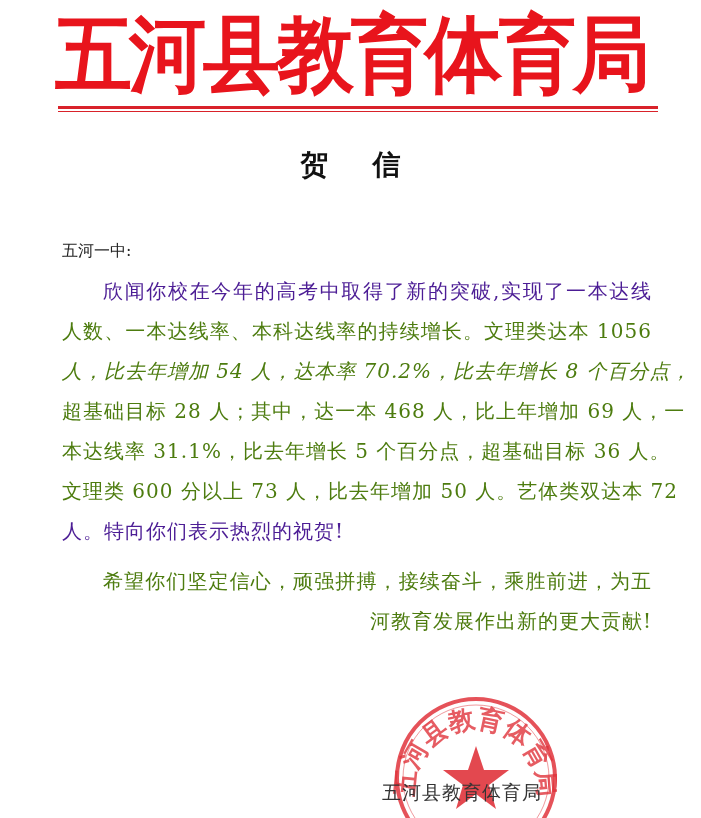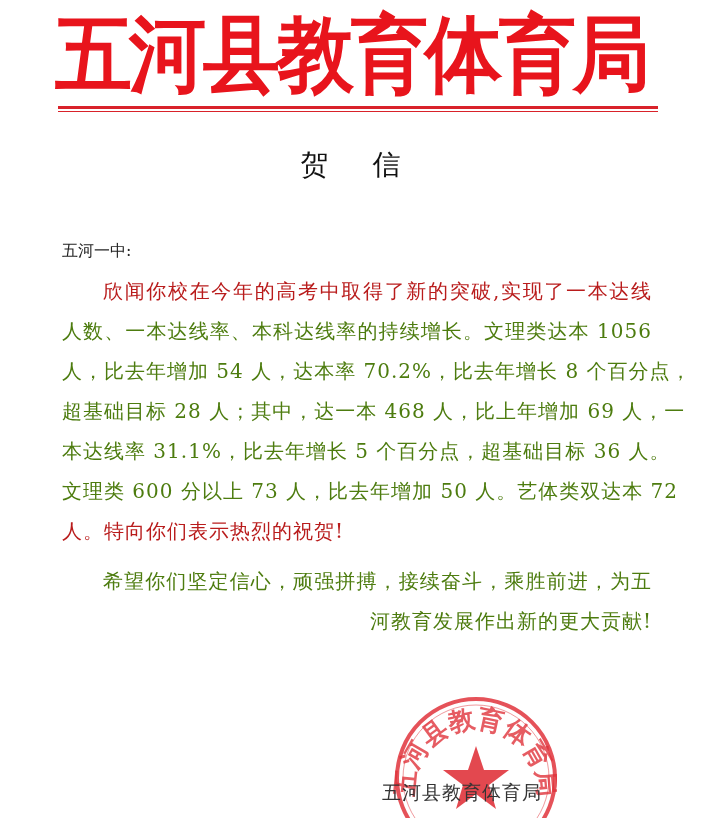--- a/index.html
+++ b/index.html
@@ -55,21 +55,21 @@
       height: 1px;
       background: #d9222a;
     }
     .doc-title {
       position: absolute;
       left: 0;
       top: 145px;
       width: 701px;
       text-align: center;
       font-family: "DejaVu Sans", sans-serif;
-      font-weight: normal;
+      font-weight: bold;
       font-size: 28px;
       line-height: 40px;
       color: #111;
       letter-spacing: 44px;
       text-indent: 44px;
     }
     .salutation {
       position: absolute;
       left: 62px;
       top: 236px;
@@ -88,21 +88,21 @@
       letter-spacing: 1px;
     }
     .body-line.indent {
       left: 103px;
       width: 549px;
     }
     .justify {
       text-align: justify;
       text-align-last: justify;
     }
-    .greenish { color: #b91c1c; }
+    .greenish { color: #4c1d95; }
     .seal {
       position: absolute;
       left: 392px;
       top: 694px;
       width: 165px;
       height: 165px;
     }
     .signature {
       position: absolute;
       left: 382px;
@@ -123,21 +123,21 @@
   <div class="rule-thin"></div>
 </div>
 
 <div class="doc-title">贺信</div>
 
 <div class="salutation">五河一中:</div>
 
 <div>
   <div class="body-line indent justify greenish" style="top:276px;">欣闻你校在今年的高考中取得了新的突破,实现了一本达线</div>
   <div class="body-line justify" style="top:316px;">人数、一本达线率、本科达线率的持续增长。文理类达本 1056</div>
-  <div class="body-line justify" style="top:356px;">人，比去年增加 54 人，达本率 70.2%，比去年增长 8 个百分点，</div>
+  <div class="body-line justify" style="top:356px;font-style:italic;">人，比去年增加 54 人，达本率 70.2%，比去年增长 8 个百分点，</div>
   <div class="body-line justify" style="top:396px;">超基础目标 28 人；其中，达一本 468 人，比上年增加 69 人，一</div>
   <div class="body-line justify" style="top:436px;">本达线率 31.1%，比去年增长 5 个百分点，超基础目标 36 人。</div>
   <div class="body-line justify" style="top:476px;">文理类 600 分以上 73 人，比去年增加 50 人。艺体类双达本 72</div>
   <div class="body-line greenish" style="top:516px;">人。特向你们表示热烈的祝贺!</div>
 </div>
 
 <div>
   <div class="body-line indent justify" style="top:566px;">希望你们坚定信心，顽强拼搏，接续奋斗，乘胜前进，为五</div>
   <div class="body-line" style="top:606px;text-align:right;">河教育发展作出新的更大贡献!</div>
 </div>

